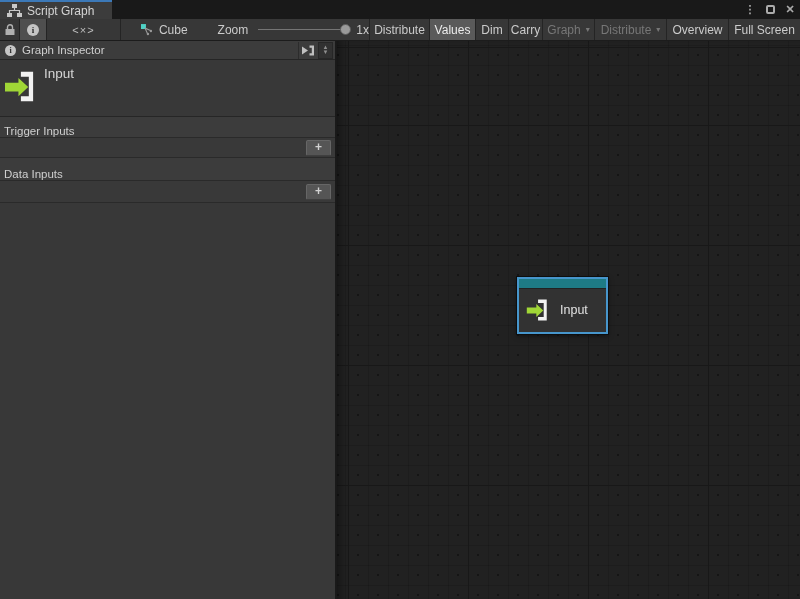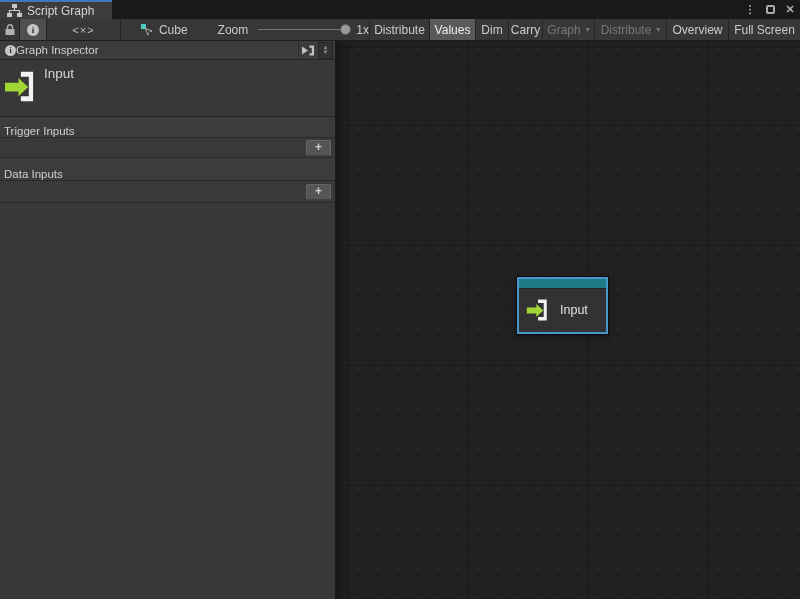--- a/index.html
+++ b/index.html
@@ -40,21 +40,21 @@
   .info-circle { width:12px; height:12px; border-radius:50%; background:#c6c6c6; color:#2c2c2c;
     font-size:9px; font-weight:bold; display:flex; align-items:center; justify-content:center;
     font-family:"Liberation Serif", serif; }
 
   
   .panel { position:absolute; left:0; top:41px; width:336px; height:558px; background:#383838;
     border-right:1px solid #1a1a1a; display:flex; flex-direction:column; }
   .insp-header { height:19px; background:#3c3c3c; border-bottom:1px solid #252525;
     display:flex; align-items:center; padding:0 2px 0 5px; }
   .insp-header .info-circle { width:11px; height:11px; font-size:8px; }
-  .insp-title { color:#cfcfcf; font-size:11.5px; margin-left:0; flex:1 1 auto; }
+  .insp-title { color:#cfcfcf; font-size:11.5px; margin-left:6px; flex:1 1 auto; }
   .insp-max { width:18px; height:17px; display:flex; align-items:center; justify-content:center;
     border-left:1px solid #2c2c2c; }
   .insp-spinner { width:15px; height:17px; margin-left:2px; background:#313131; border:1px solid #272727;
     display:flex; flex-direction:column; align-items:center; justify-content:center; color:#8f8f8f;
     font-size:6px; line-height:5px; }
 
   .node-preview { height:57px; border-bottom:1px solid #262626; position:relative; background:#383838; }
   .node-preview .big-icon { position:absolute; left:5px; top:8px; }
   .node-preview .preview-title { position:absolute; left:44px; top:6px; color:#d6d6d6; font-size:13.5px; }
 

